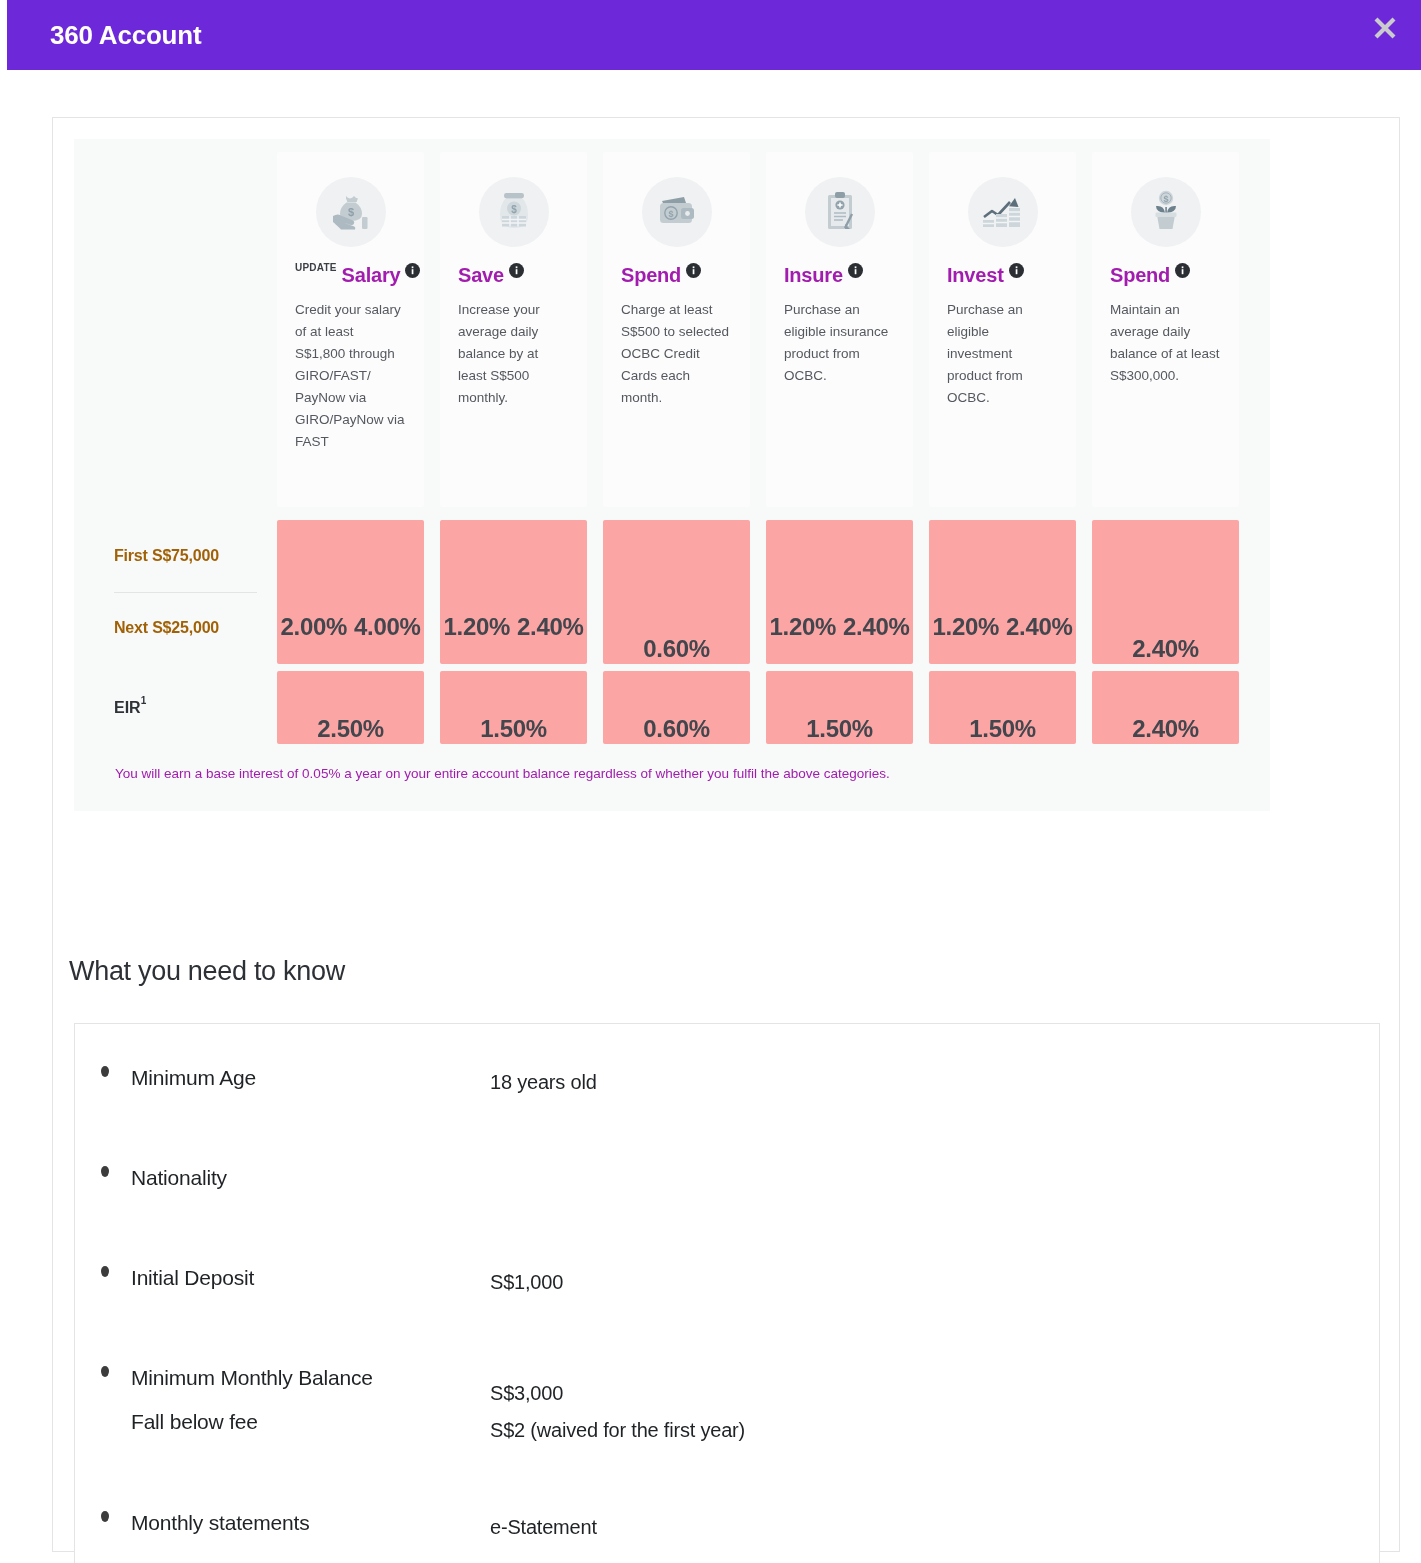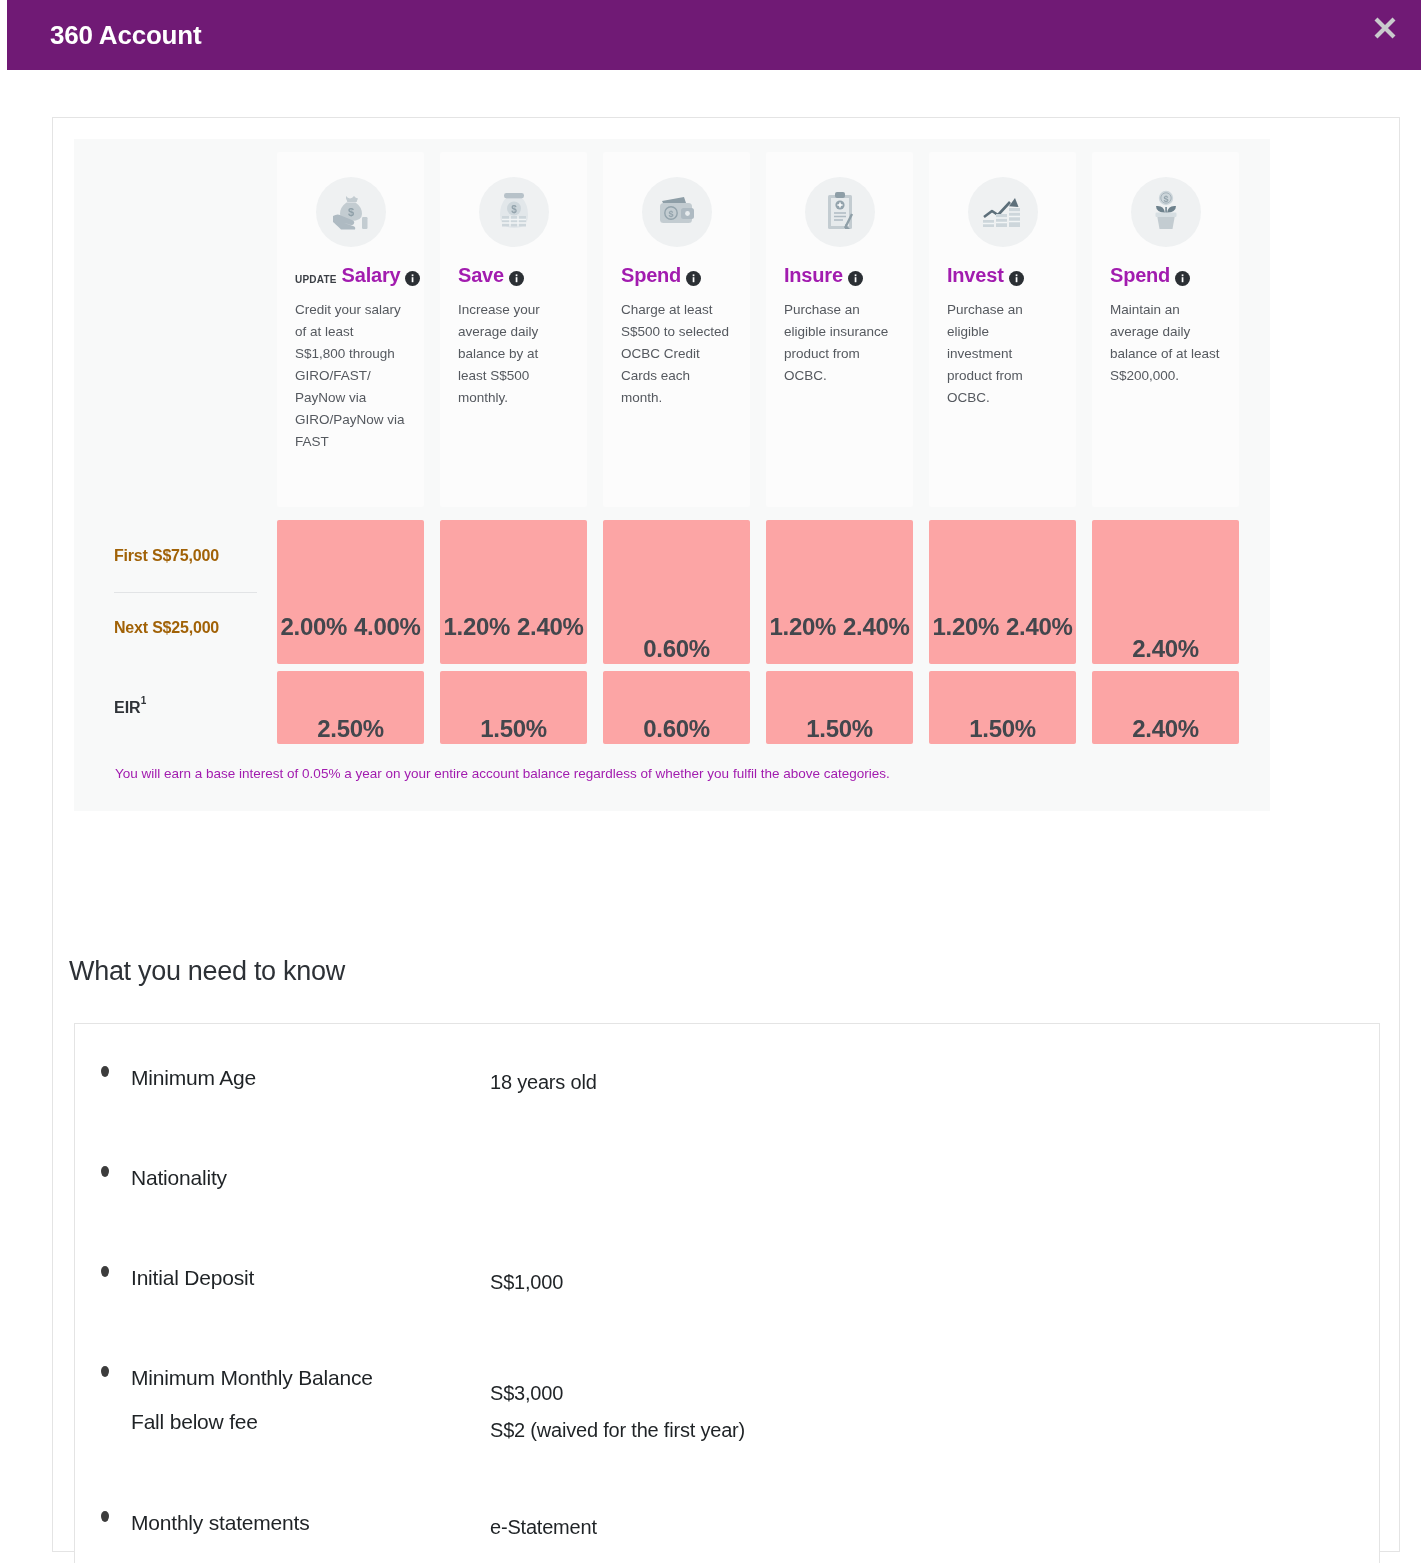--- a/index.html
+++ b/index.html
@@ -8,21 +8,21 @@
     height: 1563px;
     background: #ffffff;
     font-family: "Liberation Sans", sans-serif;
     overflow: hidden;
   }
 
   
   .titlebar {
     position: relative;
     height: 70px;
-    background: #701a75;
+    background: #6d28d9;
     display: flex;
     align-items: center;
   }
   .titlebar-edge {
     position: absolute;
     left: 0; top: 0; bottom: 0;
     width: 7px;
     background: #ffffff;
   }
   .titlebar-title {
@@ -103,21 +103,21 @@
     border-radius: 50%;
     background: #eff1f2;
     display: flex;
     align-items: center;
     justify-content: center;
   }
   .cat-icon-bg svg { display:block; }
 
   .cat-title-row {
     display: flex;
-    align-items: flex-end;
+    align-items: flex-start;
     gap: 5px;
     margin-bottom: 12px;
     white-space: nowrap;
   }
   .update-badge {
     font-size: 10px;
     font-weight: bold;
     color: #3b3f45;
     letter-spacing: 0.2px;
     position: relative;
@@ -443,21 +443,21 @@
           <div class="cat-title-row">
             <span class="cat-title">Spend</span>
             <span class="info-icon">
               <svg width="15" height="15" viewBox="0 0 15 15">
                   <circle cx="7.5" cy="7.5" r="7.5" fill="#2b2f34"></circle>
                   <rect x="6.7" y="6.2" width="1.7" height="5" fill="#fff"></rect>
                   <rect x="6.7" y="3.4" width="1.7" height="1.8" fill="#fff"></rect>
                 </svg>
             </span>
           </div>
-          <div class="cat-desc">Maintain an average daily balance of at least S$200,000.</div>
+          <div class="cat-desc">Maintain an average daily balance of at least S$300,000.</div>
         </div>
 
         <div class="tier-labels">
           <div class="tier-label">First S$75,000</div>
           <div class="tier-divider"></div>
           <div class="tier-label">Next S$25,000</div>
         </div>
 
         <div class="rate-cell tier" style="left:203px;width:147px;">
           <span class="rate-val">2.00%</span>

